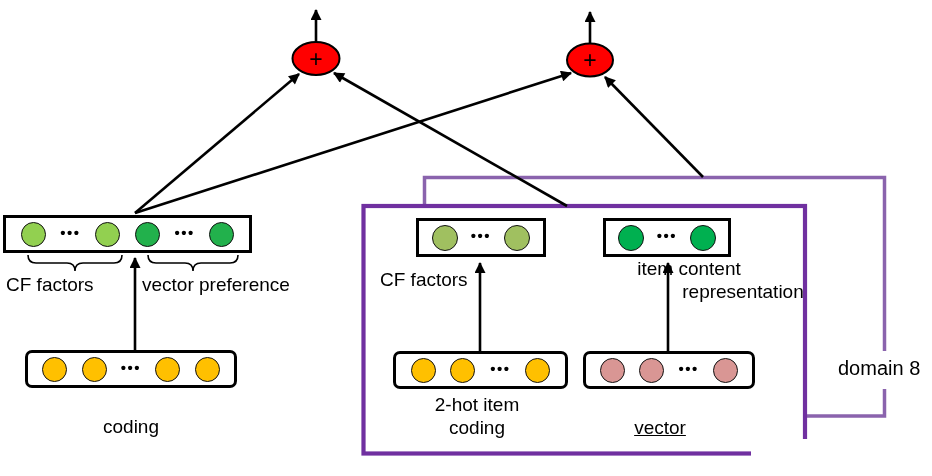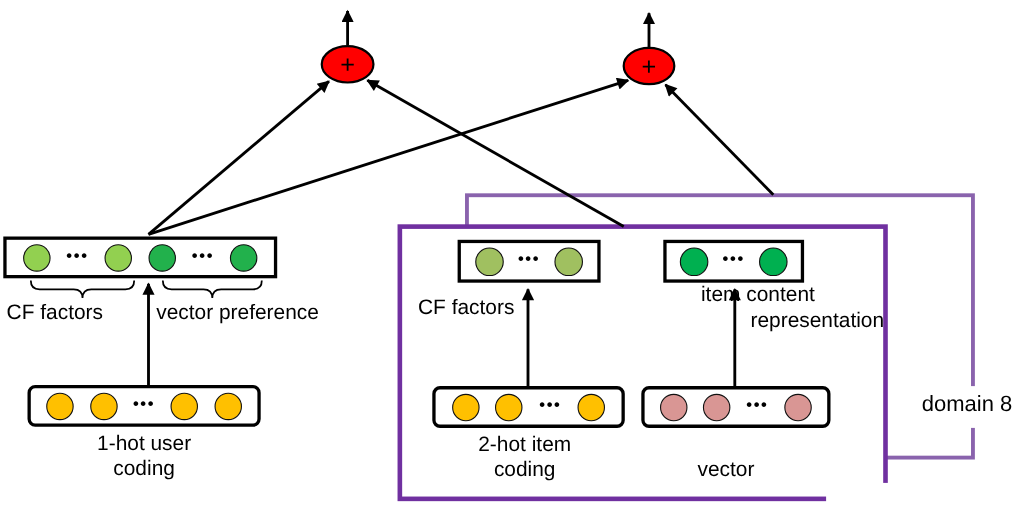--- a/index.html
+++ b/index.html
@@ -95,28 +95,27 @@
   <div class="vbox rounded" style="left:583px;top:351px;width:172px;height:38px;">
     <span class="circle" style="background: rgb(217, 150, 148);"></span>
     <span class="circle" style="background: rgb(217, 150, 148);"></span>
     <span class="dots">•••</span>
     <span class="circle" style="background: rgb(217, 150, 148);"></span>
   </div>
 
   <div class="lbl" style="left:6px;top:274px;">CF factors</div>
   <div class="lbl" style="left:142px;top:274px;">vector preference</div>
 
-  <div class="lbl centered" style="left:131px;top:393px;">1-hot user</div>
   <div class="lbl centered" style="left:131px;top:416px;">coding</div>
 
   <div class="lbl" style="left:380px;top:269px;">CF factors</div>
 
   <div class="lbl centered" style="left:689px;top:258px;">item content</div>
   <div class="lbl centered" style="left:707px;top:281px;margin-left:36px;">representation</div>
 
   <div class="lbl centered" style="left:477px;top:394px;">2-hot item</div>
   <div class="lbl centered" style="left:477px;top:417px;">coding</div>
 
-  <div class="lbl centered" style="left:660px;top:417px;">vector</div>
+  <div class="lbl centered" style="left:660px;top:417px;text-decoration:underline;">vector</div>
 
   <div class="lbl domain" style="left:838px;top:357px;">domain 8</div>
 
 </div>
 
 </body></html>

